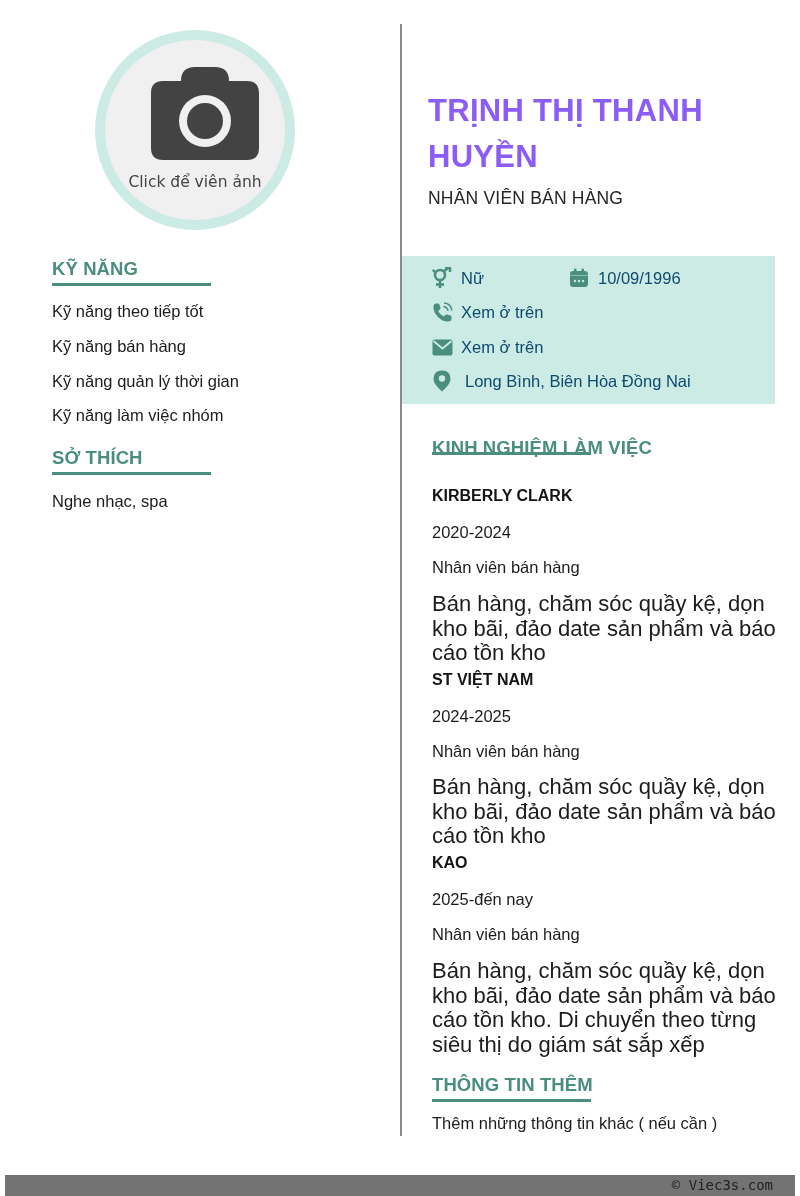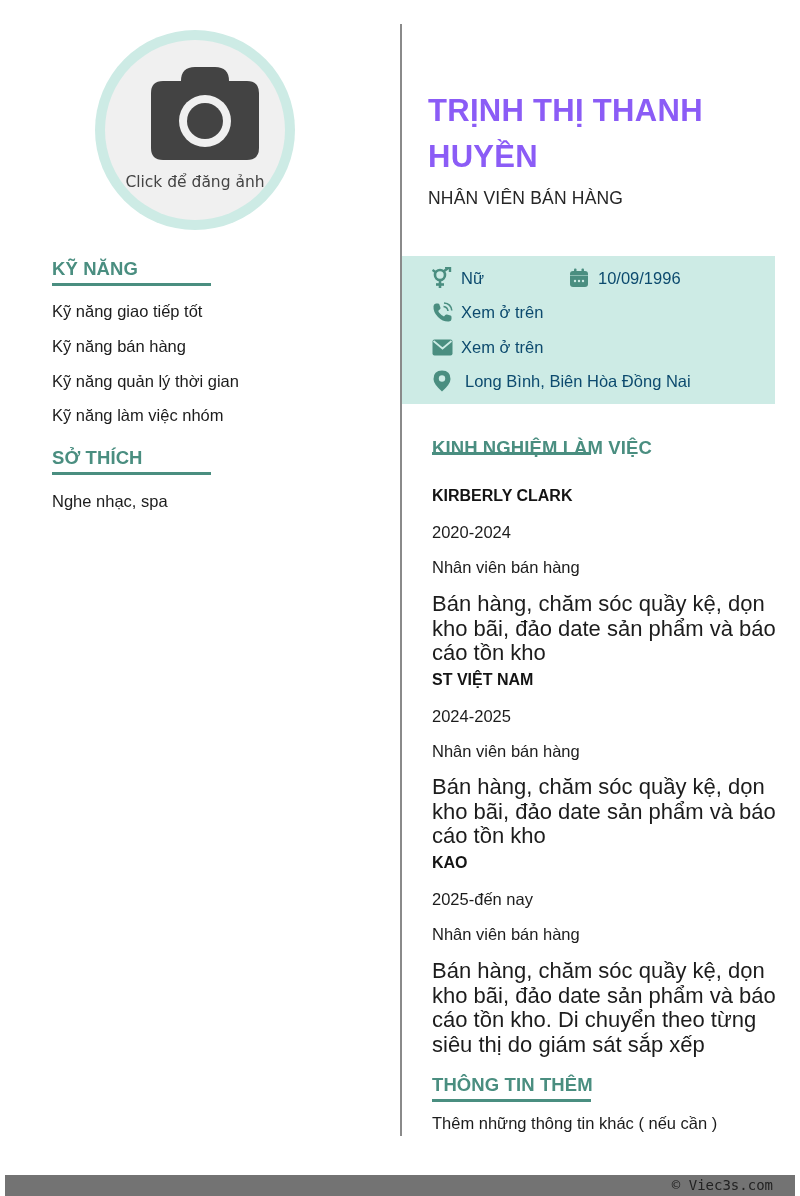--- a/index.html
+++ b/index.html
@@ -66,27 +66,27 @@
   <div class="left">
     <div class="avatar-wrap">
       <div class="avatar-inner">
         <span class="camera">
           <svg width="108" height="93" viewBox="0 0 108 93">
             <path d="M30 14 Q30 0 44 0 L64 0 Q78 0 78 14 L96 14 Q108 14 108 26 L108 81 Q108 93 96 93 L12 93 Q0 93 0 81 L0 26 Q0 14 12 14 Z" fill="#434343"></path>
             <circle cx="54" cy="54" r="26" fill="#f0f0f0"></circle>
             <circle cx="54" cy="54" r="18" fill="#434343"></circle>
           </svg>
         </span>
-        <div class="avatar-label">Click để đăng ảnh</div>
+        <div class="avatar-label">Click để viên ảnh</div>
       </div>
     </div>
 
     <div class="section-title" style="left:52px; top:258px;">KỸ NĂNG</div>
     <div class="section-bar" style="left:52px; top:283px;"></div>
-    <div class="item" style="left:52px; top:302px;">Kỹ năng giao tiếp tốt</div>
+    <div class="item" style="left:52px; top:302px;">Kỹ năng theo tiếp tốt</div>
     <div class="item" style="left:52px; top:337px;">Kỹ năng bán hàng</div>
     <div class="item" style="left:52px; top:372px;">Kỹ năng quản lý thời gian</div>
     <div class="item" style="left:52px; top:406px;">Kỹ năng làm việc nhóm</div>
 
     <div class="section-title" style="left:52px; top:447px;">SỞ THÍCH</div>
     <div class="section-bar" style="left:52px; top:472px;"></div>
     <div class="item" style="left:52px; top:492px;">Nghe nhạc, spa</div>
   </div>
 
   <div class="divider"></div>

